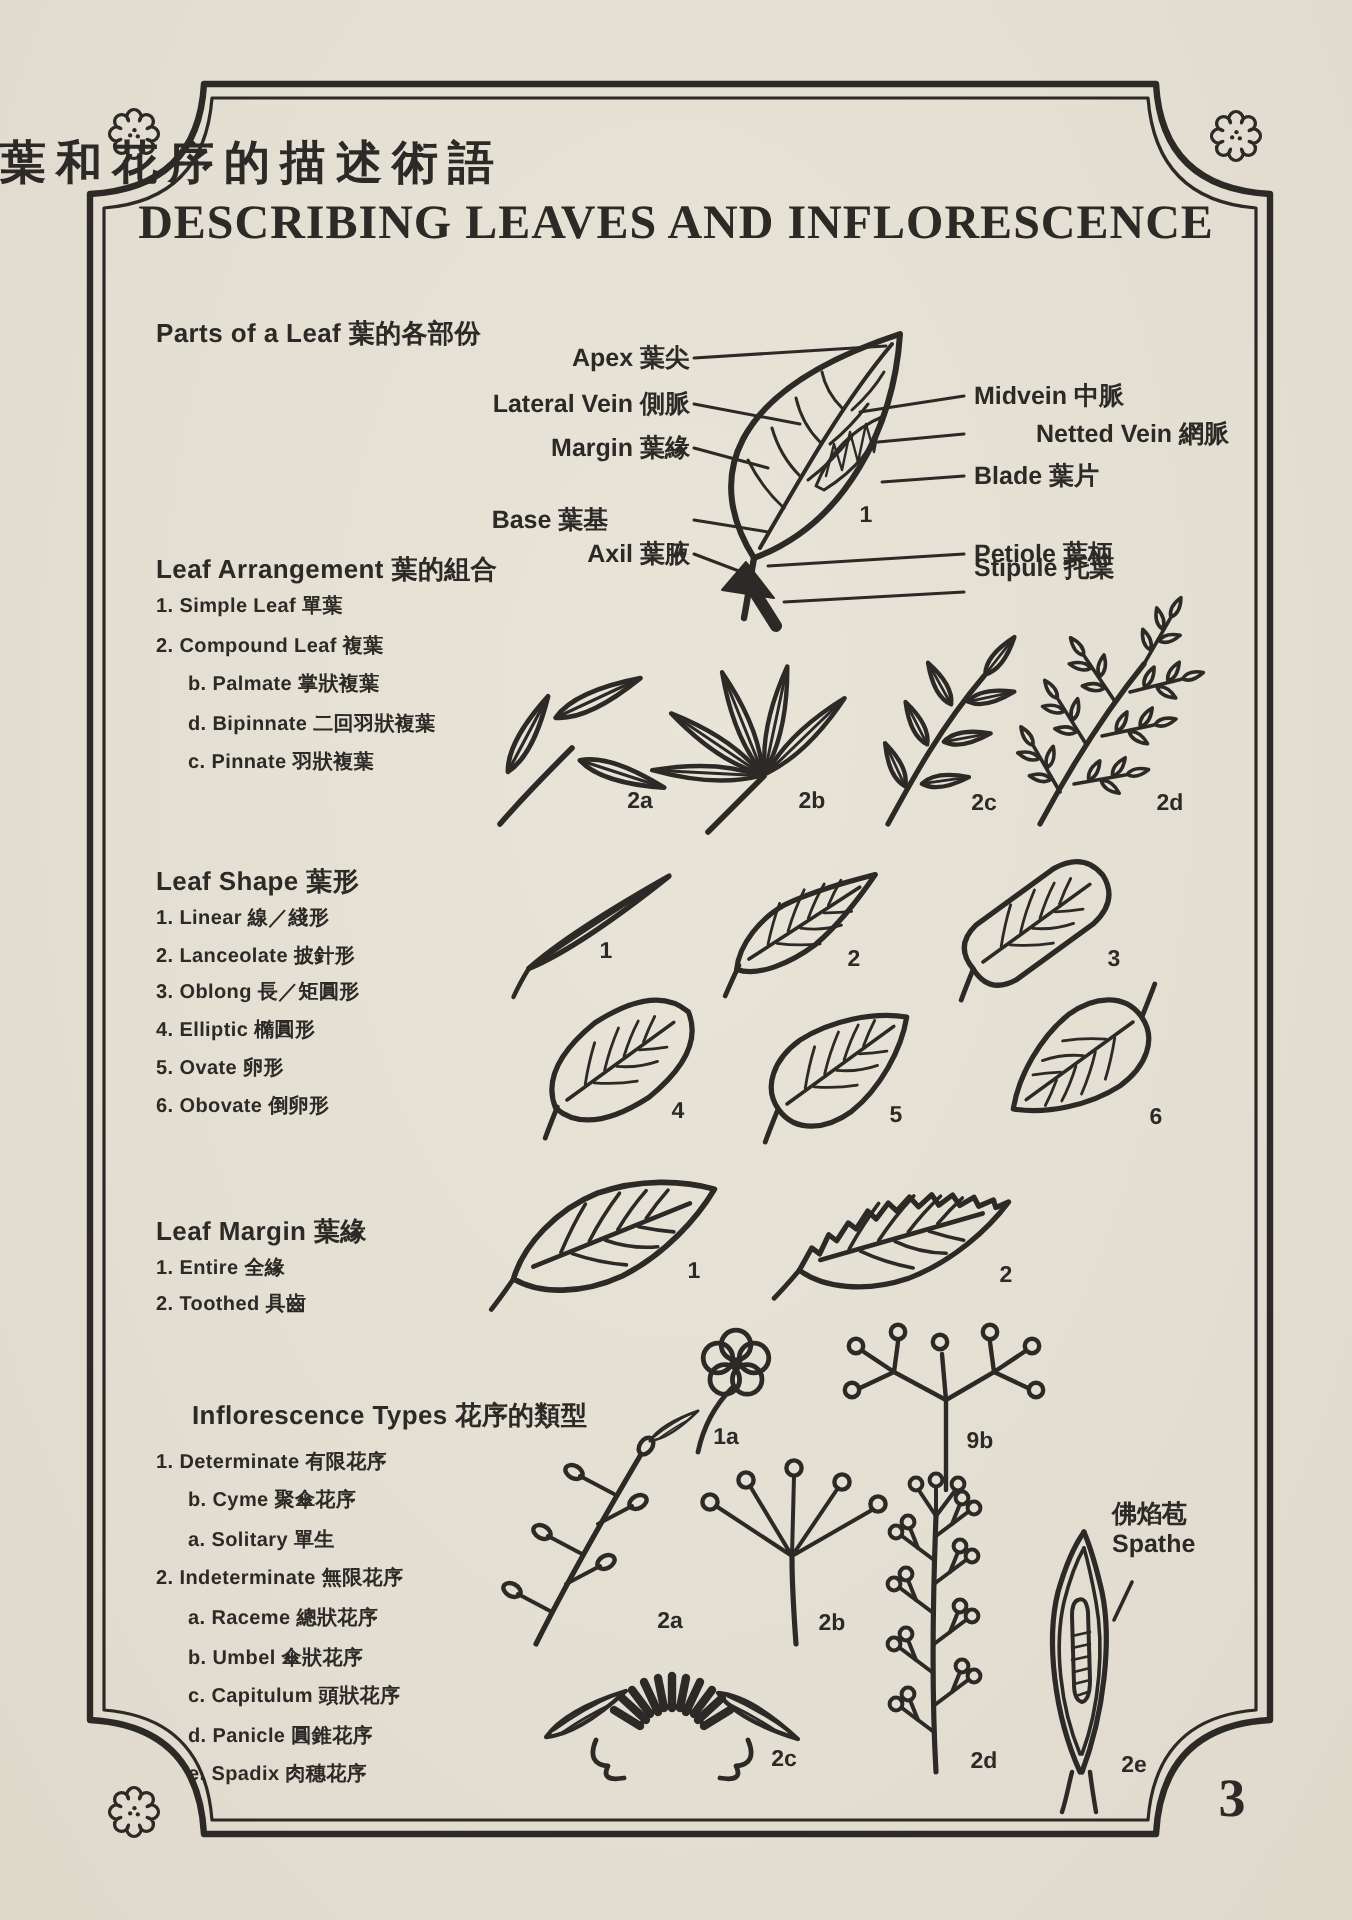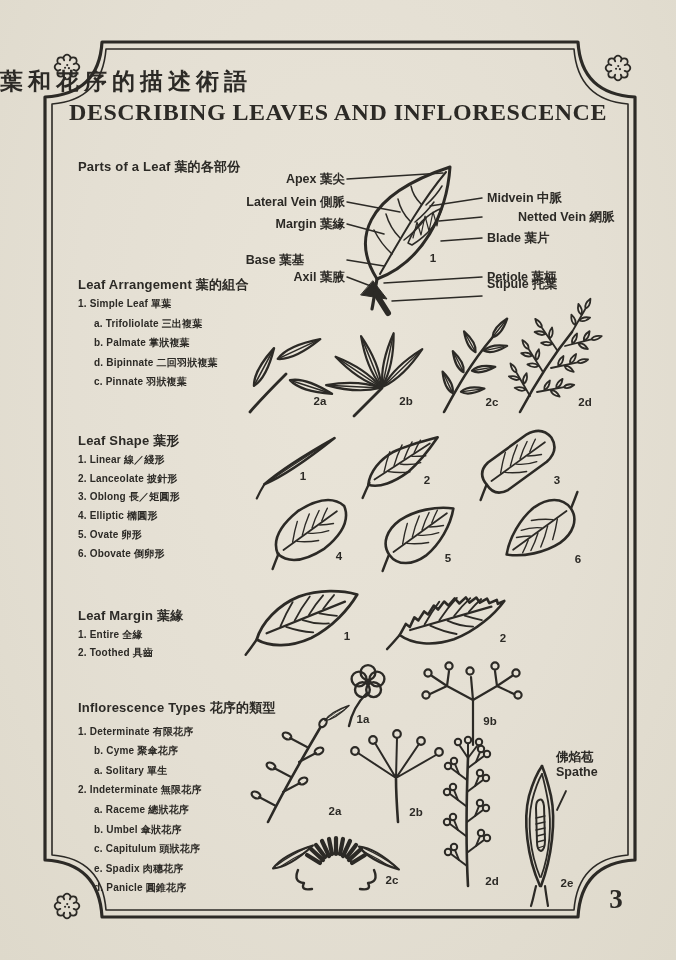--- a/index.html
+++ b/index.html
@@ -319,21 +319,21 @@
   <div class="lbl" style="left:487px;top:190px;">Midvein 中脈</div>
   <div class="lbl" style="left:487px;top:209px;padding-left:31px;">Netted Vein 網脈</div>
   <div class="lbl" style="left:487px;top:230px;">Blade 葉片</div>
   <div class="lbl" style="left:487px;top:269px;">Petiole 葉柄</div>
   <div class="lbl" style="left:487px;top:276px;">Stipule 托葉</div>
   <div class="fig" style="left:420px;top:252px;">1</div>
 
   <div class="sec" style="top:275px;line-height:19.4px;">
     <div class="head">Leaf Arrangement 葉的組合</div>
     <div class="it">1. Simple Leaf 單葉</div>
-    <div class="it sub">a. Trifoliolate 三出複葉</div>
+    <div class="it">2. Compound Leaf 複葉</div>
     <div class="it sub">b. Palmate 掌狀複葉</div>
     <div class="it sub">d. Bipinnate 二回羽狀複葉</div>
     <div class="it sub">c. Pinnate 羽狀複葉</div>
   </div>
   <div class="fig" style="left:307px;top:395px;">2a</div>
   <div class="fig" style="left:393px;top:395px;">2b</div>
   <div class="fig" style="left:479px;top:396px;">2c</div>
   <div class="fig" style="left:572px;top:396px;">2d</div>
 
   <div class="sec" style="top:432px;line-height:18.8px;">
@@ -354,30 +354,30 @@
 
   <div class="sec" style="top:607px;line-height:18.6px;">
     <div class="head">Leaf Margin 葉緣</div>
     <div class="it">1. Entire 全緣</div>
     <div class="it">2. Toothed 具齒</div>
   </div>
   <div class="fig" style="left:334px;top:630px;">1</div>
   <div class="fig" style="left:490px;top:632px;">2</div>
 
   <div class="sec" style="top:698px;line-height:19.6px;">
-    <div class="head" style="margin-bottom:4px;">Inflorescence Types 花序的類型</div>
+    <div class="head" style="margin-bottom:4px;margin-left:18px;">Inflorescence Types 花序的類型</div>
     <div class="it">1. Determinate 有限花序</div>
     <div class="it sub">b. Cyme 聚傘花序</div>
     <div class="it sub">a. Solitary 單生</div>
     <div class="it">2. Indeterminate 無限花序</div>
     <div class="it sub">a. Raceme 總狀花序</div>
     <div class="it sub">b. Umbel 傘狀花序</div>
     <div class="it sub">c. Capitulum 頭狀花序</div>
+    <div class="it sub">d. Panicle 圓錐花序</div>
     <div class="it sub">e. Spadix 肉穗花序</div>
-    <div class="it sub">d. Panicle 圓錐花序</div>
   </div>
   <div class="fig" style="left:350px;top:713px;">1a</div>
   <div class="fig" style="left:477px;top:715px;">9b</div>
   <div class="fig" style="left:322px;top:805px;">2a</div>
   <div class="fig" style="left:403px;top:806px;">2b</div>
   <div class="fig" style="left:379px;top:874px;">2c</div>
   <div class="fig" style="left:479px;top:875px;">2d</div>
   <div class="fig" style="left:554px;top:877px;">2e</div>
 
   <div class="spathe">

